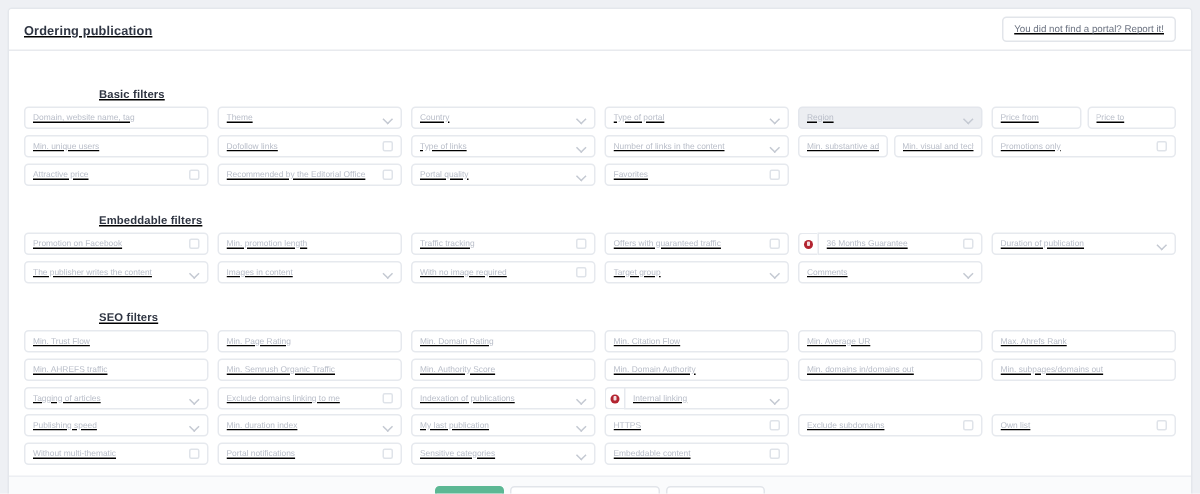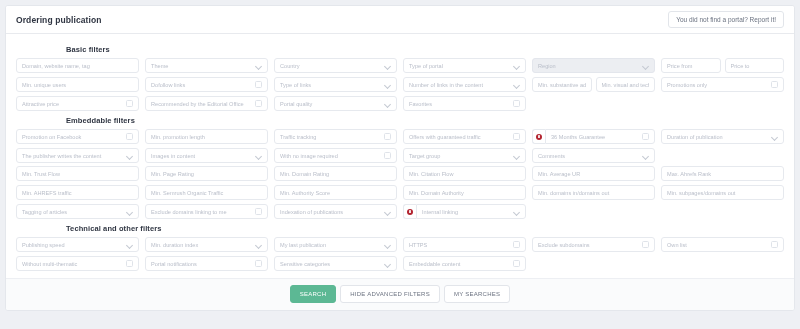--- a/index.html
+++ b/index.html
@@ -2,21 +2,21 @@
 <html><head>
 <meta charset="utf-8">
 <style>
   * { box-sizing: border-box; margin: 0; padding: 0; }
   html, body {
     width: 800px; height: 329px;
     background: #eef0f4;
     font-family: "Liberation Sans", sans-serif;
     -webkit-font-smoothing: antialiased;
   }
-  .page { width: 800px; height: 329px; background: #eef0f4; padding: 5px 5px 0 5px; }
+  .page { width: 800px; height: 329px; background: #eef0f4; padding: 5px 5px 0 5px; text-decoration: underline; }
   .card {
     background: #ffffff;
     border-radius: 3px;
     border: 1px solid #e4e7ec;
     width: 790px;
     overflow: hidden;
   }
 
   
   .card-header {
@@ -47,21 +47,21 @@
   }
 
   
   .card-body { padding: 6px 10px 4px 10px; background:#fff; }
 
   .section { margin-bottom: 3px; }
   .section-title {
     font-size: 7.5px;
     font-weight: bold;
     color: #2f3542;
-    margin: 5px 0 4px 2px;
+    margin: 18px 0 4px 2px;
     letter-spacing: 0.1px;
     padding-left: 48px;
   }
 
   .grid {
     display: grid;
     grid-template-columns: repeat(6, 1fr);
     gap: 4px 6px;
   }
 
@@ -418,20 +418,21 @@
                 <div class="field">
                   <span class="lbl">Comments</span>
                   <span class="caret"></span>
                 </div>
               </div>
             </div>
             <div></div>
           </div>
         </div>
         <div class="section">
+          <div class="section-title">SEO filters</div>
           <div class="grid">
             <div class="cell">
               <div style="display: flex; flex: 1 1 0px; min-width: 0px;">
                 <div class="field">
                   <span class="lbl">Min. Trust Flow</span>
                 </div>
               </div>
             </div>
             <div class="cell">
               <div style="display: flex; flex: 1 1 0px; min-width: 0px;">
@@ -543,21 +544,20 @@
                   <span class="lbl">Internal linking</span>
                   <span class="caret"></span>
                 </div>
               </div>
             </div>
             <div></div>
             <div></div>
           </div>
         </div>
         <div class="section">
-          <div class="section-title">Technical and other filters</div>
           <div class="grid">
             <div class="cell">
               <div style="display: flex; flex: 1 1 0px; min-width: 0px;">
                 <div class="field">
                   <span class="lbl">Publishing speed</span>
                   <span class="caret"></span>
                 </div>
               </div>
             </div>
             <div class="cell">

